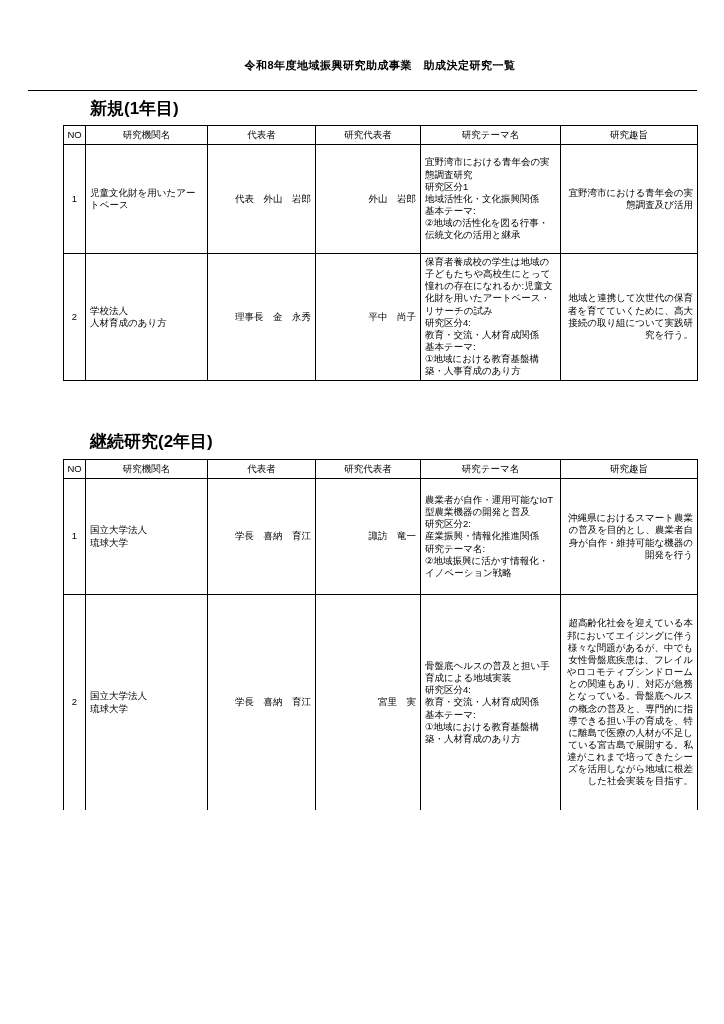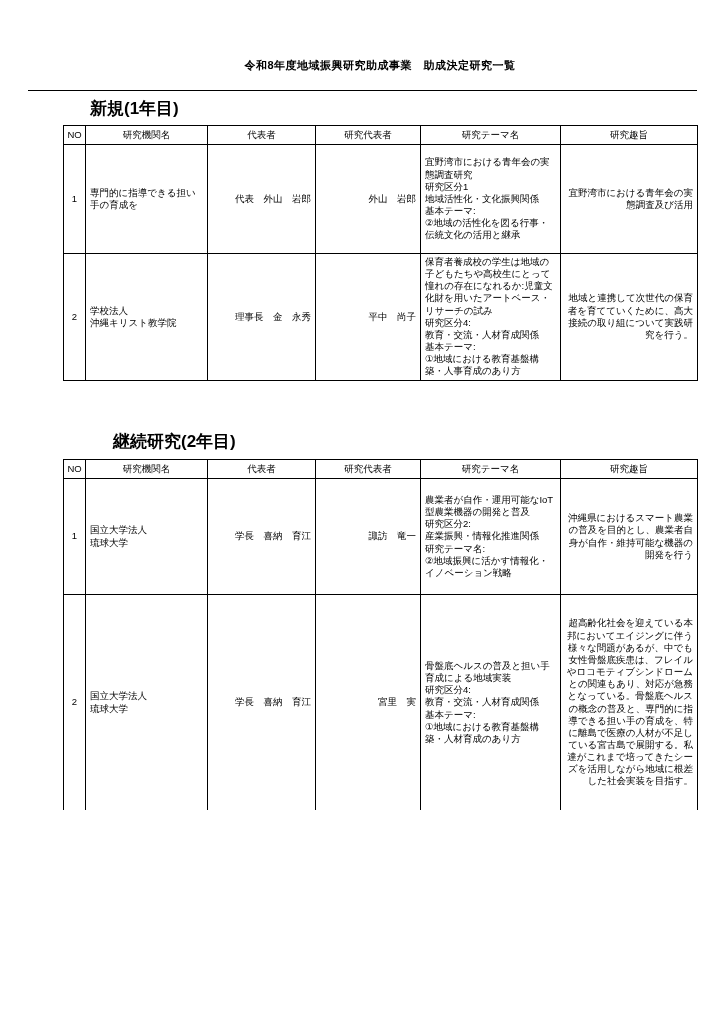--- a/index.html
+++ b/index.html
@@ -32,21 +32,21 @@
     border-top: 1px solid #000;
     height: 0;
   }
   .section-heading {
     position: absolute;
     left: 90px;
     font-size: 17px;
     font-weight: bold;
   }
   .sec1 { top: 97px; }
-  .sec2 { top: 430px; margin-left: 23px; }
+  .sec2 { top: 430px; }
   table.grant {
     position: absolute;
     left: 63px;
     width: 634px;
     border-collapse: collapse;
     table-layout: fixed;
     font-size: 9.5px;
     line-height: 1.28;
   }
   .tbl1 { top: 125px; }
@@ -105,34 +105,34 @@
         <th>研究機関名</th>
         <th>代表者</th>
         <th>研究代表者</th>
         <th>研究テーマ名</th>
         <th>研究趣旨</th>
       </tr>
     </thead>
     <tbody>
       <tr class="r1">
         <td class="no">1</td>
-        <td class="org">専門的に指導できる担い手の育成を</td>
+        <td class="org">児童文化財を用いたアートベース</td>
         <td class="rep">代表　外山　岩郎</td>
         <td class="lead">外山　岩郎</td>
         <td class="theme">宜野湾市における青年会の実態調査研究
 研究区分1
 地域活性化・文化振興関係
 基本テーマ:
 ②地域の活性化を図る行事・伝統文化の活用と継承</td>
         <td class="purp">宜野湾市における青年会の実態調査及び活用</td>
       </tr>
       <tr class="r2">
         <td class="no">2</td>
         <td class="org">学校法人
-沖縄キリスト教学院</td>
+人材育成のあり方</td>
         <td class="rep">理事長　金　永秀</td>
         <td class="lead">平中　尚子</td>
         <td class="theme">保育者養成校の学生は地域の子どもたちや高校生にとって憧れの存在になれるか:児童文化財を用いたアートベース・リサーチの試み
 研究区分4:
 教育・交流・人材育成関係
 基本テーマ:
 ①地域における教育基盤構築・人事育成のあり方</td>
         <td class="purp">地域と連携して次世代の保育者を育てていくために、高大接続の取り組について実践研究を行う。</td>
       </tr>
     </tbody>

